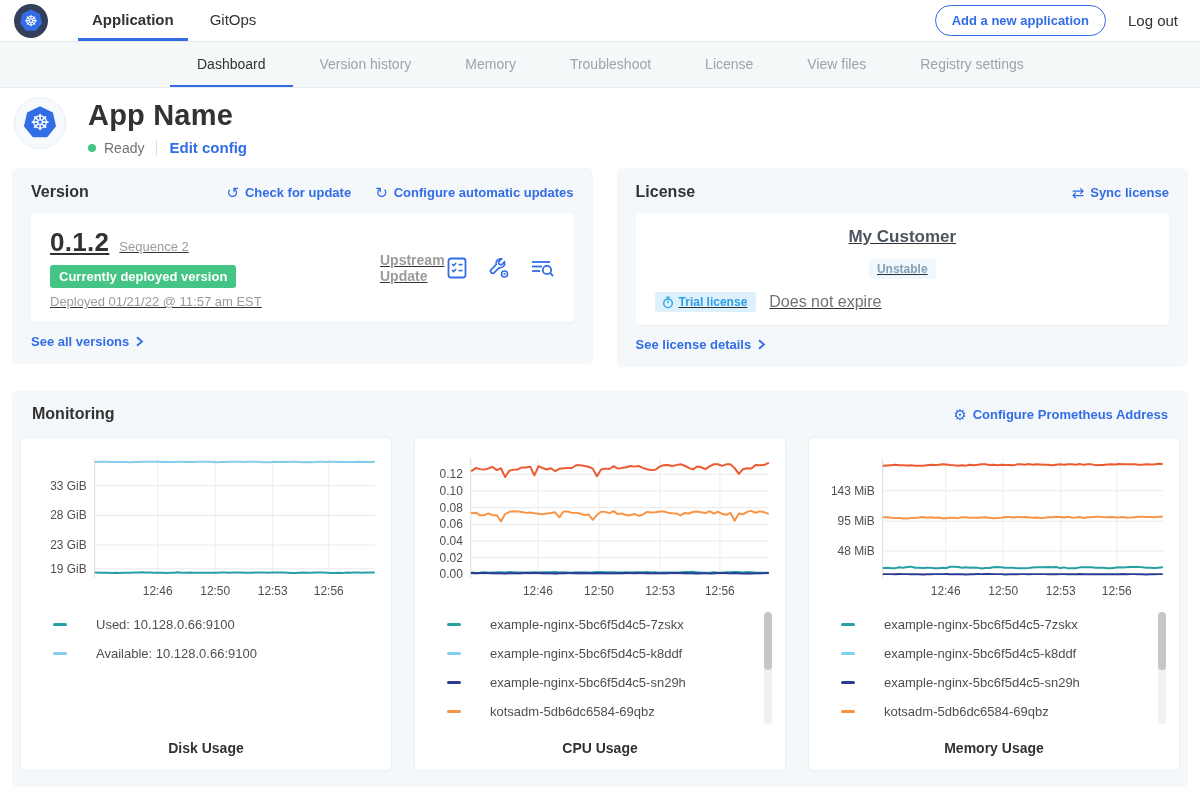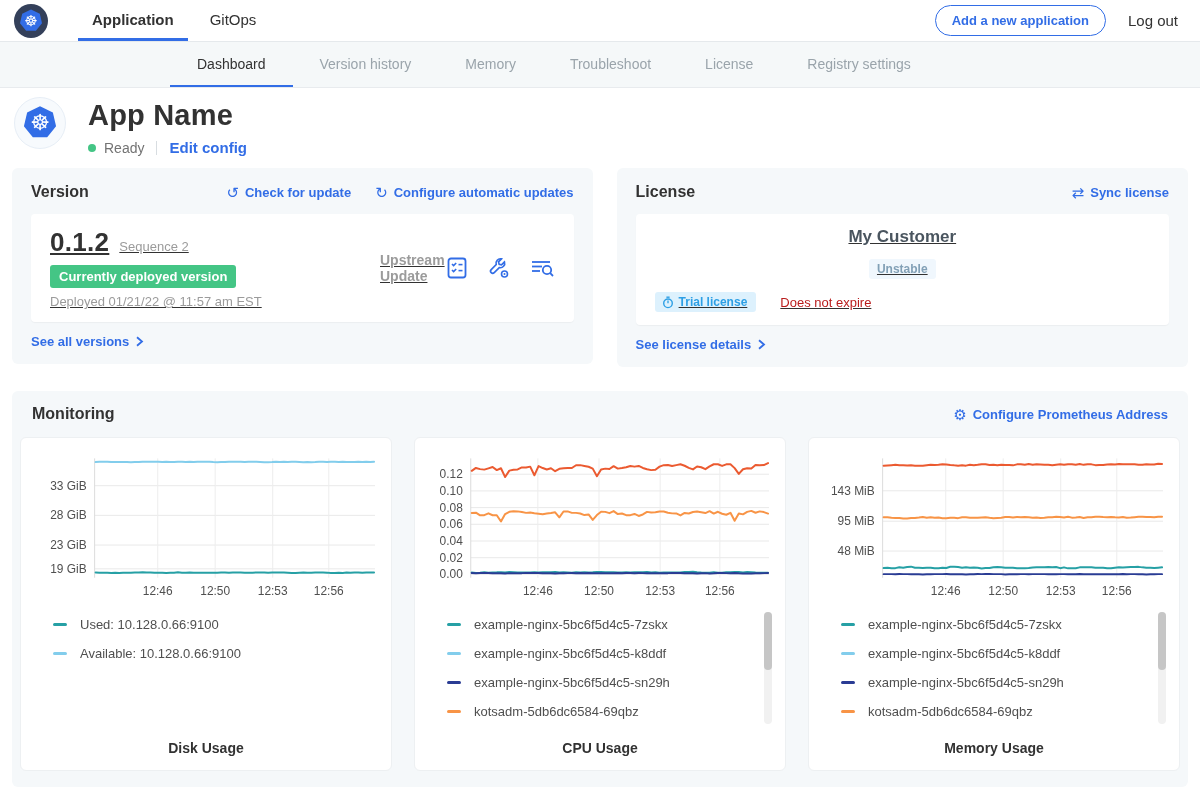--- a/index.html
+++ b/index.html
@@ -87,32 +87,32 @@
   .customer-name { font-size: 17px; font-weight: 700; color:#4a555f; }
   .channel-badge {
     background:#f0f7fd; color:#82a0b6; font-size: 12px; font-weight:700;
     padding: 3px 8px; border-radius: 3px;
   }
   .license-row2 { display:flex; align-items:center; gap: 13px; margin-top: 13px; }
   .trial-badge {
     background:#ddf1fd; color:#2d9fe5; font-size: 12px; font-weight:700;
     padding: 3px 9px 3px 7px; border-radius: 3px; display:inline-flex; align-items:center; gap:5px;
   }
-  .expiry { font-size: 13px; color:#b91c1c;margin-left:11px; }
+  .expiry { font-size: 16px; color:#737373; }
   
   .monitoring { margin: 24px 12px 0; background:#f5f8fa; border-radius: 6px; padding: 14px 8px 16px; }
   .monitoring-header { display:flex; justify-content:space-between; align-items:center; padding: 0 12px; }
   .charts { display:flex; gap: 22px; margin-top: 14px; }
   .chart-card {
     flex:1; background:#fff; border-radius: 6px; border: 1px solid #edf0f2;
     padding: 12px 10px 12px; display:flex; flex-direction:column; height: 334px;
   }
   .chart-svg { width: 100%; height: 152px; display:block; }
   .legend { position:relative; margin-top: 8px; height: 120px; overflow:hidden; padding-left: 22px; }
-  .legend-item { display:flex; align-items:center; gap: 13px; height: 29px; font-size: 13px; color:#4f4f4f; }
+  .legend-item { display:flex; align-items:center; gap: 29px; height: 29px; font-size: 13px; color:#4f4f4f; }
   .legend-swatch { width: 14px; height: 3px; border-radius: 2px; flex: 0 0 auto; }
   .legend-scroll-track {
     position:absolute; top: 2px; right: 3px; width: 8px; height: 112px;
     background:#f1f1f1; border-radius: 4px;
   }
   .legend-scroll-thumb { width: 8px; height: 58px; background:#c6c6c6; border-radius: 4px; cursor:grab; }
   .chart-title { margin-top:auto; text-align:center; font-size: 14px; font-weight: 700; padding-bottom: 2px; }
 </style>
 </head>
 <body>
@@ -137,20 +137,21 @@
     <span class="logout">Log out</span>
   </div>
 </div>
 
 <div class="subnav" id="subnav">
     <div class="subnav-tab active">Dashboard</div>
     <div class="subnav-tab">Version history</div>
     <div class="subnav-tab">Memory</div>
     <div class="subnav-tab">Troubleshoot</div>
     <div class="subnav-tab">License</div>
+    <div class="subnav-tab">View files</div>
     <div class="subnav-tab">Registry settings</div>
   </div>
 
 <div class="app-header">
   <div class="app-icon">
     <div class="k8s-hept" style="width:38px;height:38px;">
       <svg width="38" height="38" viewBox="0 0 26 26">
         <polygon points="13,1.5 21.8,5.8 24,15.2 17.9,22.8 8.1,22.8 2,15.2 4.2,5.8" fill="#326de6"></polygon>
       </svg>
       <span class="k8s-wheel" style="font-size:22px;">☸</span>

